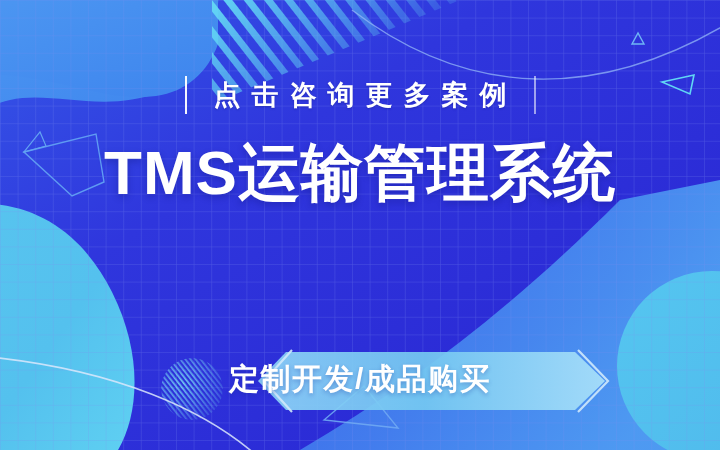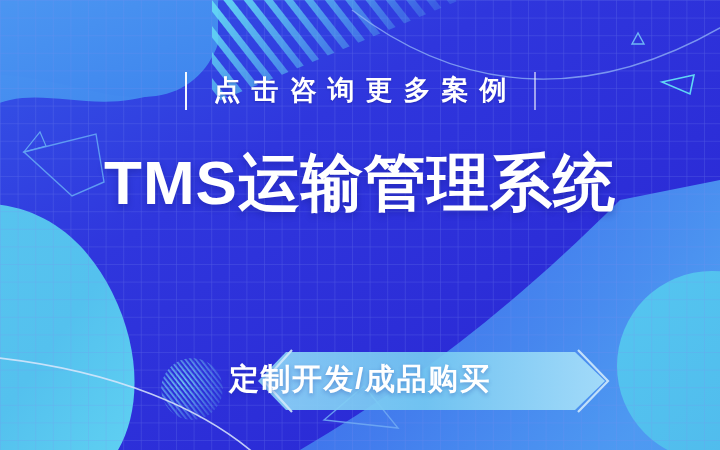--- a/index.html
+++ b/index.html
@@ -23,21 +23,21 @@
   svg.layer { display: block; }
 
   
   .kicker {
     position: absolute;
     left: 0;
     right: 0;
     top: 72px;
     height: 46px;
     display: flex;
-    align-items: flex-start;
+    align-items: center;
     justify-content: center;
     gap: 16px;
   }
   .kicker .bar {
     width: 2px;
     height: 38px;
     background: #ffffff;
     opacity: .95;
   }
   .kicker .bar.right { opacity: .55; }
@@ -48,21 +48,21 @@
     letter-spacing: 11px;
     text-indent: 11px;
     white-space: nowrap;
     text-shadow: 0 1px 2px rgba(12,20,120,.35);
   }
 
   .headline {
     position: absolute;
     left: 0;
     right: 0;
-    top: 150px;
+    top: 140px;
     text-align: center;
     color: #ffffff;
     font-size: 62px;
     line-height: 1.06;
     font-weight: 800;
     letter-spacing: 1px;
     white-space: nowrap;
     text-shadow: 0 3px 7px rgba(10,16,110,.30);
   }
   .ribbon-label {

